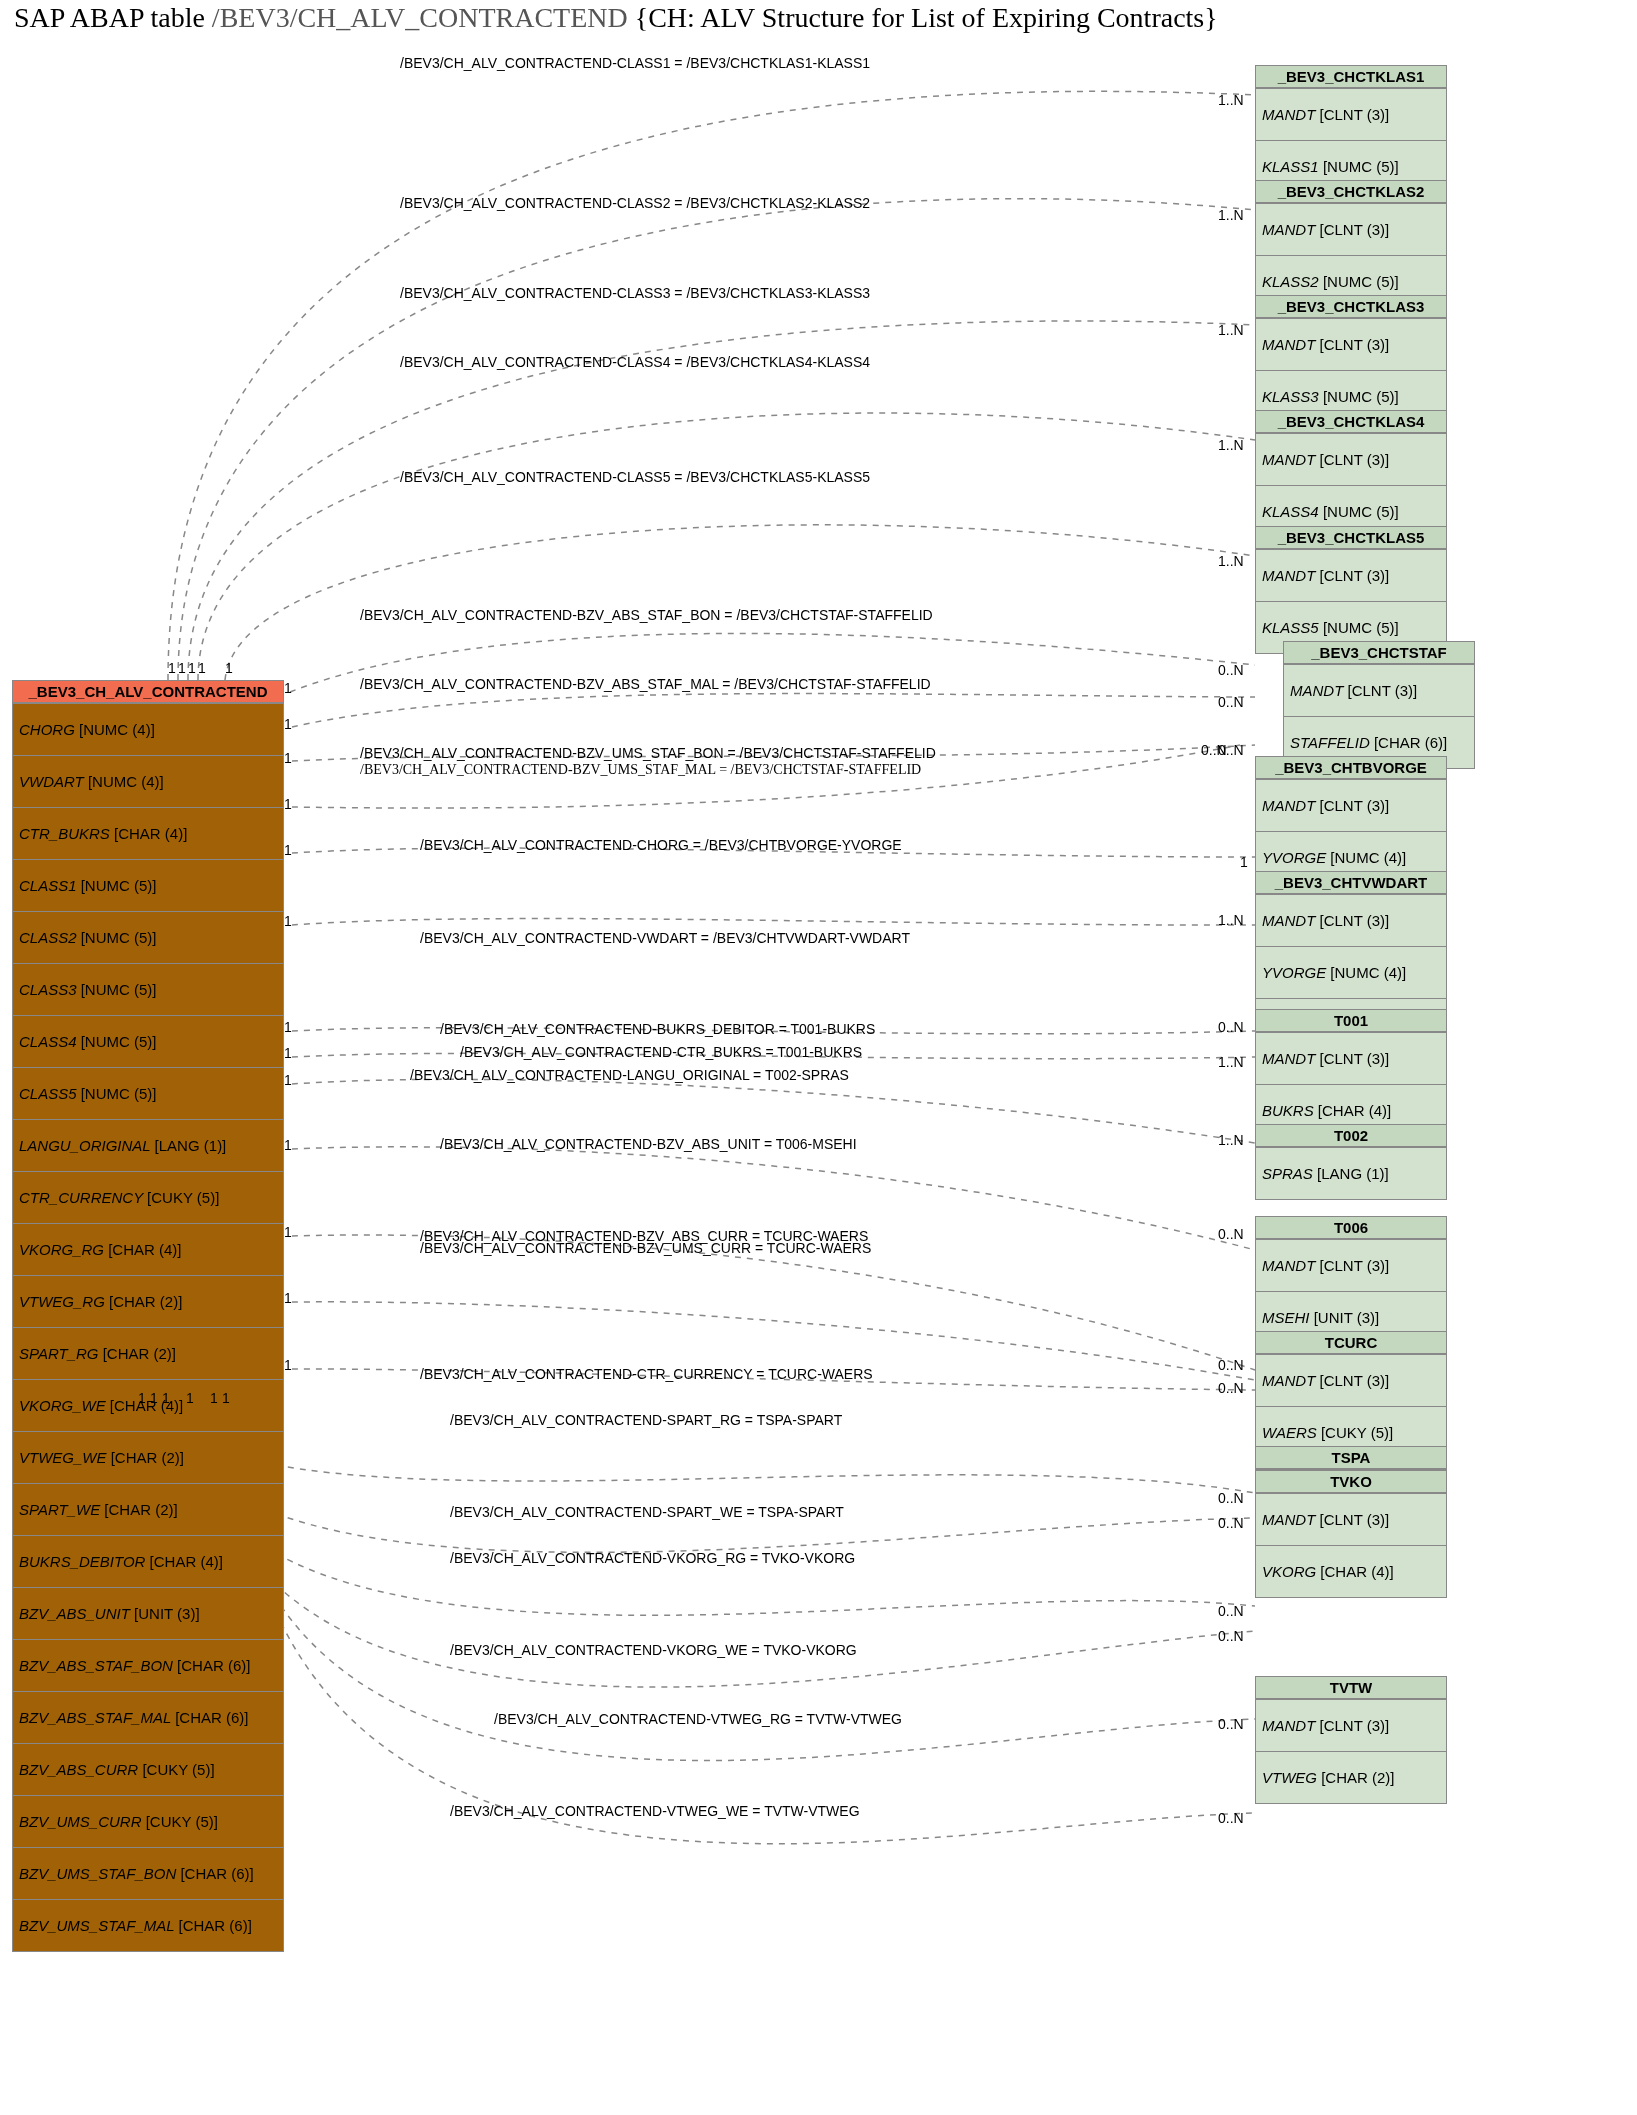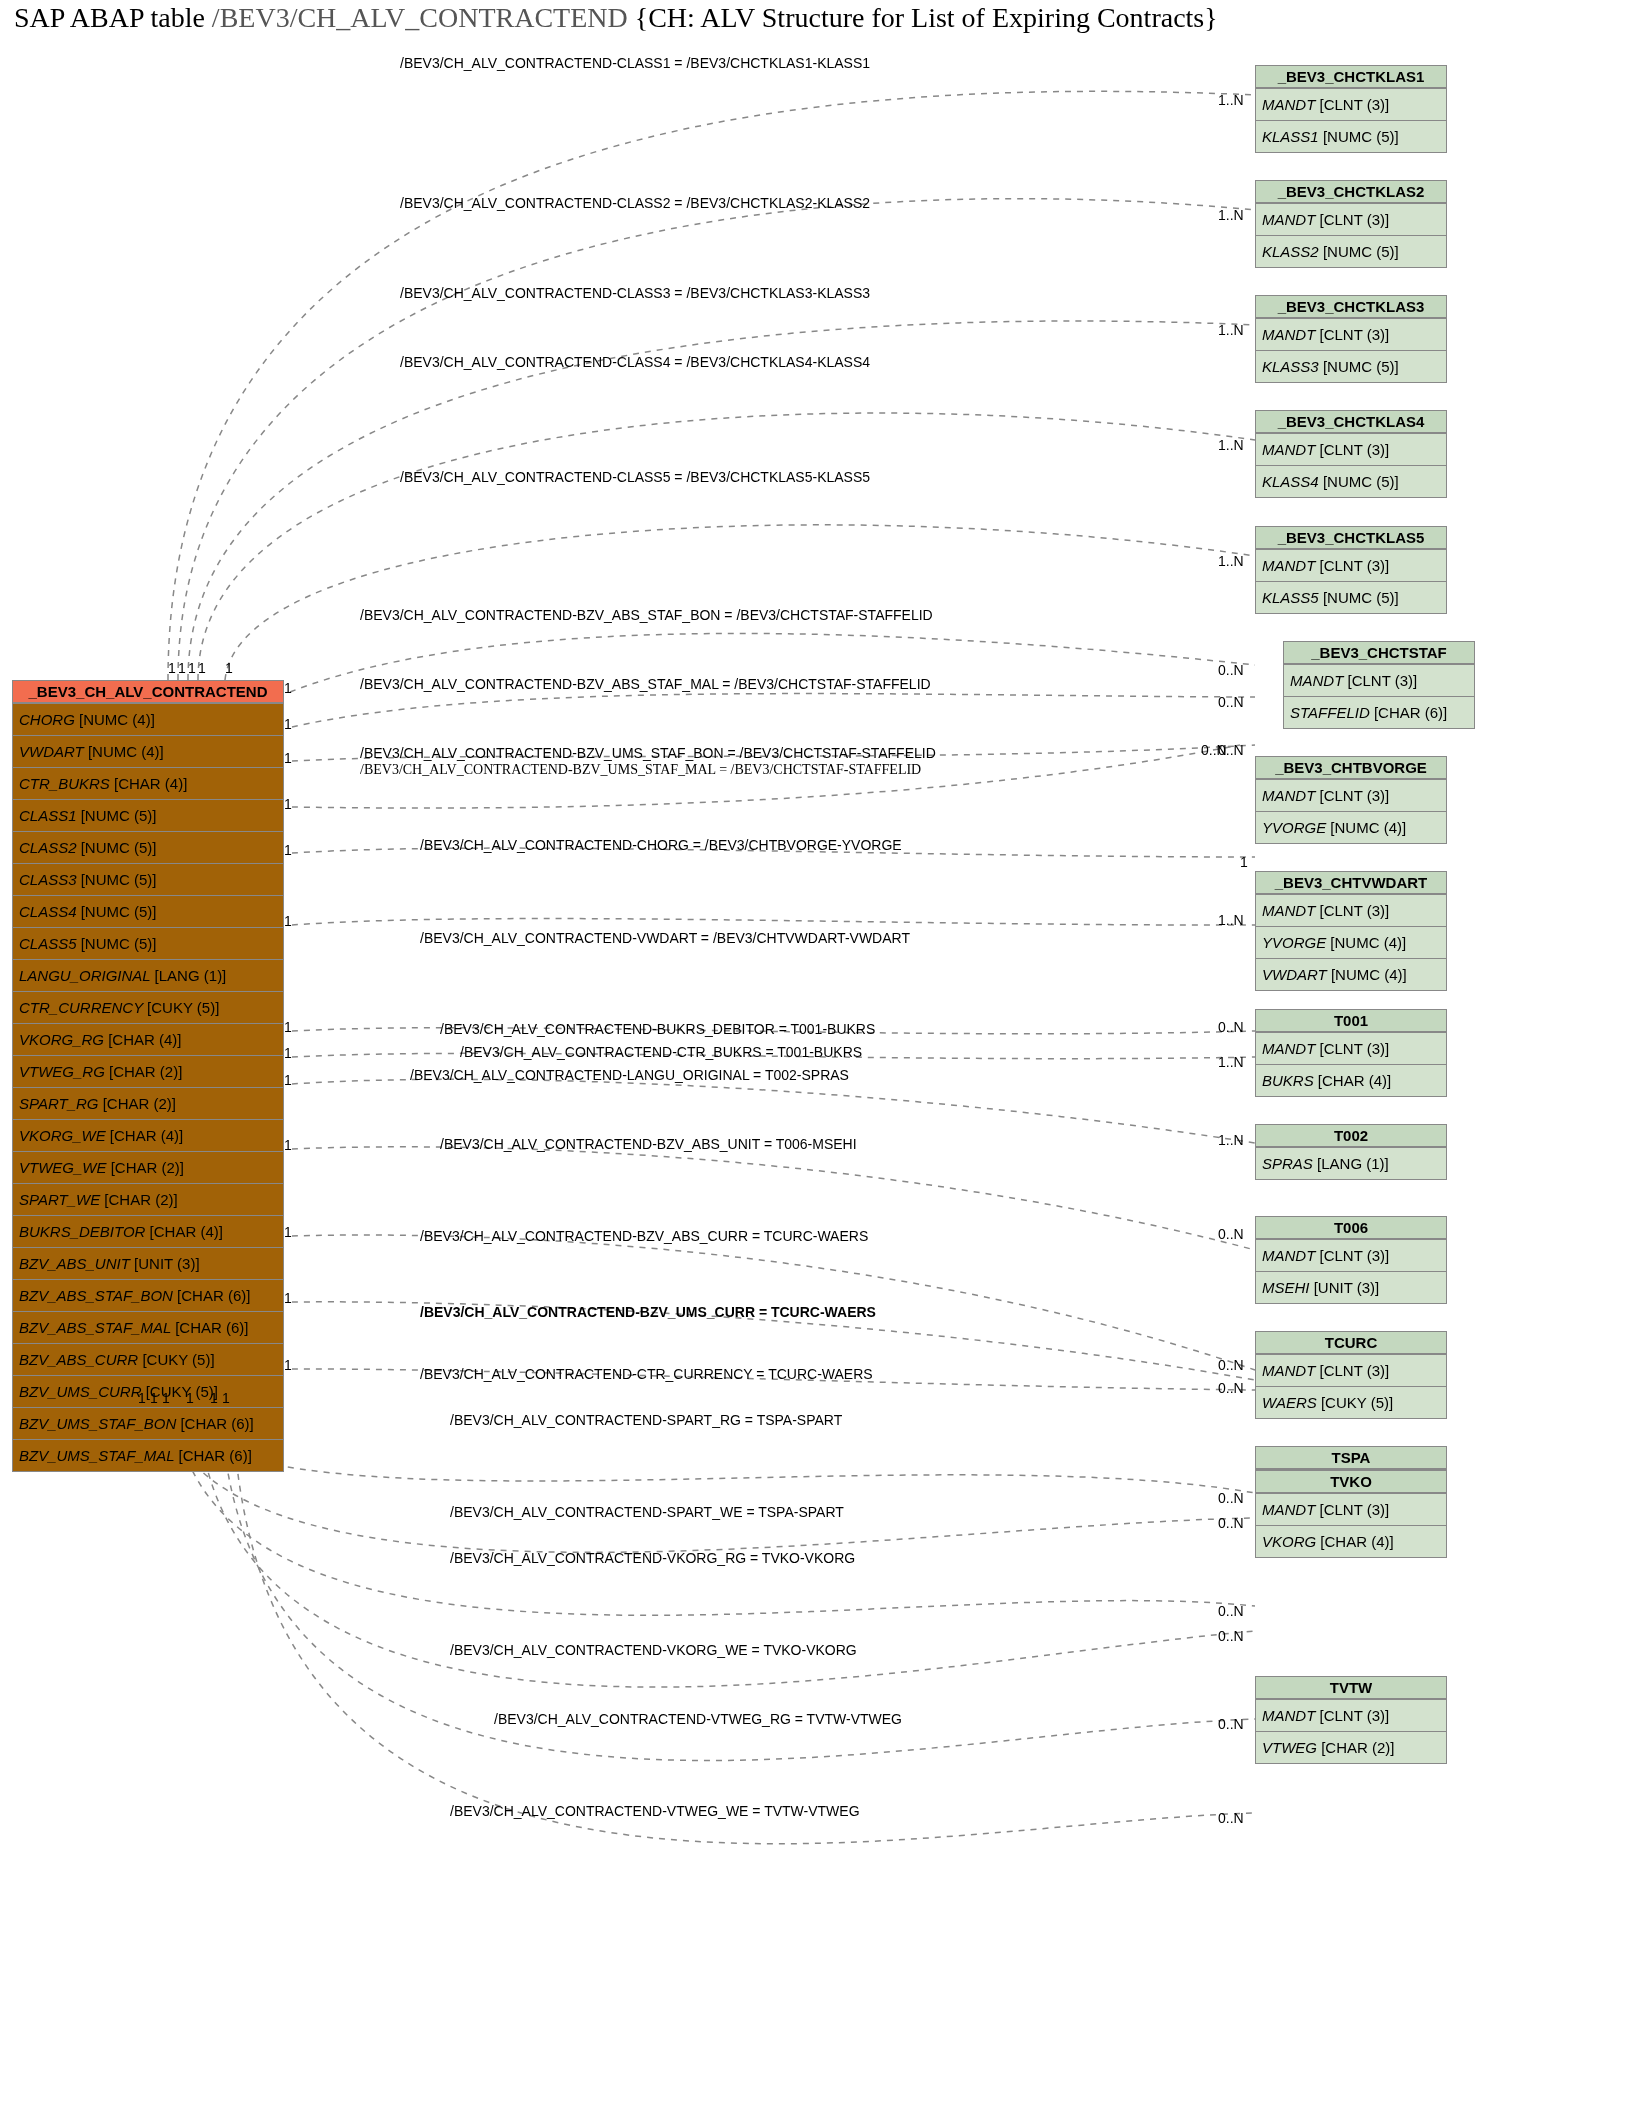--- a/index.html
+++ b/index.html
@@ -1,21 +1,21 @@
 <!DOCTYPE html>
 <html><head>
 <meta charset="utf-8">
 <style>
   html,body{margin:0;padding:0;background:#fff;font-family:Verdana,Geneva,sans-serif;color:#000;}
   #wrap{position:relative;width:1637px;height:2115px;}
   h1{position:absolute;left:14px;top:2px;font-size:28px;font-weight:400;margin:0;font-family:Georgia,serif;}
   h1 .hl{color:#555;}
   .tbl{position:absolute;border:1px solid #888;font-size:15px;}
   .tbl .hdr{background:transparent;text-align:center;font-weight:700;white-space:nowrap;padding:2px 6px;border-bottom:1px solid #888;}
-  .tbl .row{border-top:1px solid #888;padding:7px 6px;white-space:nowrap;font-style:italic;}
+  .tbl .row{border-top:1px solid #888;padding:17px 6px;white-space:nowrap;font-style:italic;}
   .tbl .row span{font-style:normal;}
   .main .hdr{background:#f26d4f;}
   .main .row{background:#a16207;}
   .ref .hdr{background:#c4d8bf;}
   .ref .row{background:#d3e2ce;}
   .lbl{position:absolute;font-size:14px;white-space:nowrap;}
   .card{position:absolute;font-size:14px;white-space:nowrap;}
   svg{position:absolute;inset:0;width:1637px;height:2115px;pointer-events:none;}
   path{stroke:#888;stroke-width:1.5;stroke-dasharray:6 6;fill:none;}
 </style>
@@ -201,21 +201,21 @@
       <div class="card" style="left: 284px; top: 1045px;">1</div>
       <div class="card" style="left: 1218px; top: 1054px;">1..N</div>
       <div class="lbl" style="left: 410px; top: 1067px;">/BEV3/CH_ALV_CONTRACTEND-LANGU_ORIGINAL = T002-SPRAS</div>
       <div class="card" style="left: 284px; top: 1072px;">1</div>
       <div class="lbl" style="left: 440px; top: 1136px;">/BEV3/CH_ALV_CONTRACTEND-BZV_ABS_UNIT = T006-MSEHI</div>
       <div class="card" style="left: 284px; top: 1137px;">1</div>
       <div class="card" style="left: 1218px; top: 1132px;">1..N</div>
       <div class="lbl" style="left: 420px; top: 1228px;">/BEV3/CH_ALV_CONTRACTEND-BZV_ABS_CURR = TCURC-WAERS</div>
       <div class="card" style="left: 284px; top: 1224px;">1</div>
       <div class="card" style="left: 1218px; top: 1226px;">0..N</div>
-      <div class="lbl" style="left: 420px; top: 1304px; font-weight: bold;">/BEV3/CH_ALV_CONTRACTEND-BZV_UMS_CURR = TCURC-WAERS</div>
+      <div class="lbl" style="left: 420px; top: 1240px;">/BEV3/CH_ALV_CONTRACTEND-BZV_UMS_CURR = TCURC-WAERS</div>
       <div class="card" style="left: 284px; top: 1290px;">1</div>
       <div class="card" style="left: 1218px; top: 1357px;">0..N</div>
       <div class="lbl" style="left: 420px; top: 1366px;">/BEV3/CH_ALV_CONTRACTEND-CTR_CURRENCY = TCURC-WAERS</div>
       <div class="card" style="left: 284px; top: 1357px;">1</div>
       <div class="card" style="left: 1218px; top: 1380px;">0..N</div>
       <div class="lbl" style="left: 450px; top: 1412px;">/BEV3/CH_ALV_CONTRACTEND-SPART_RG = TSPA-SPART</div>
       <div class="card" style="left: 138px; top: 1390px;">1</div>
       <div class="card" style="left: 1218px; top: 1490px;">0..N</div>
       <div class="lbl" style="left: 450px; top: 1504px;">/BEV3/CH_ALV_CONTRACTEND-SPART_WE = TSPA-SPART</div>
       <div class="card" style="left: 150px; top: 1390px;">1</div>

